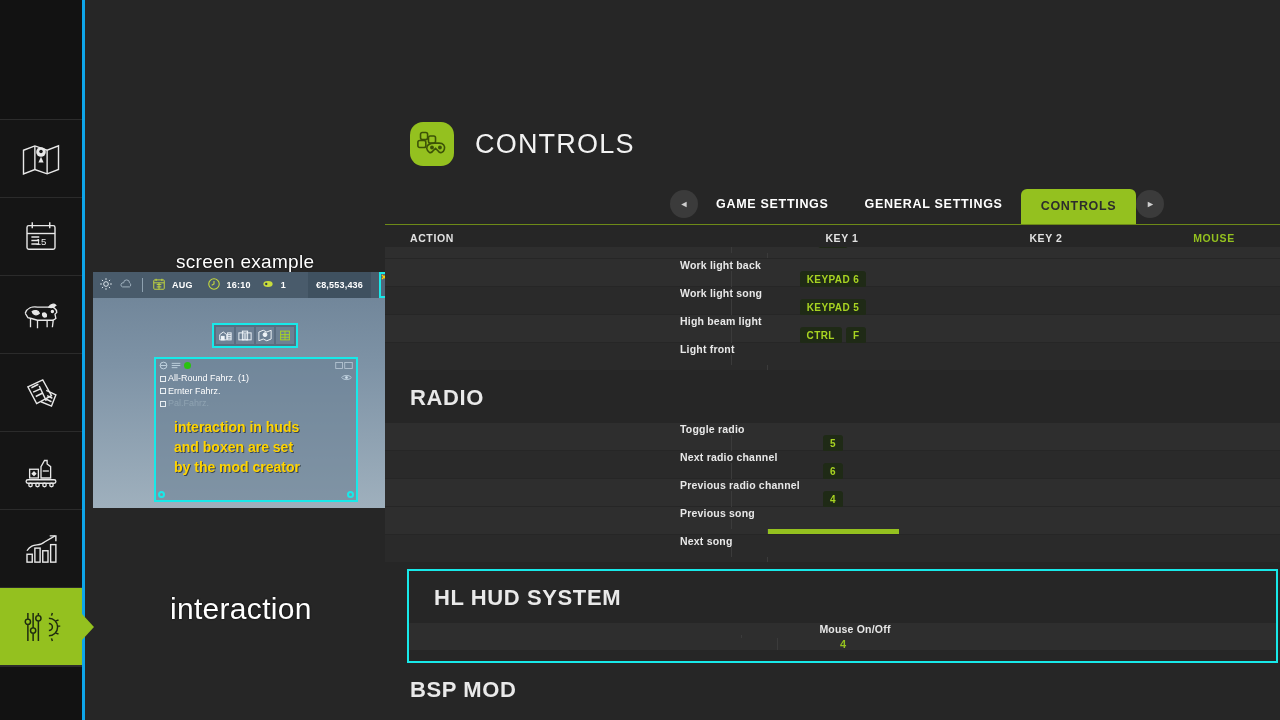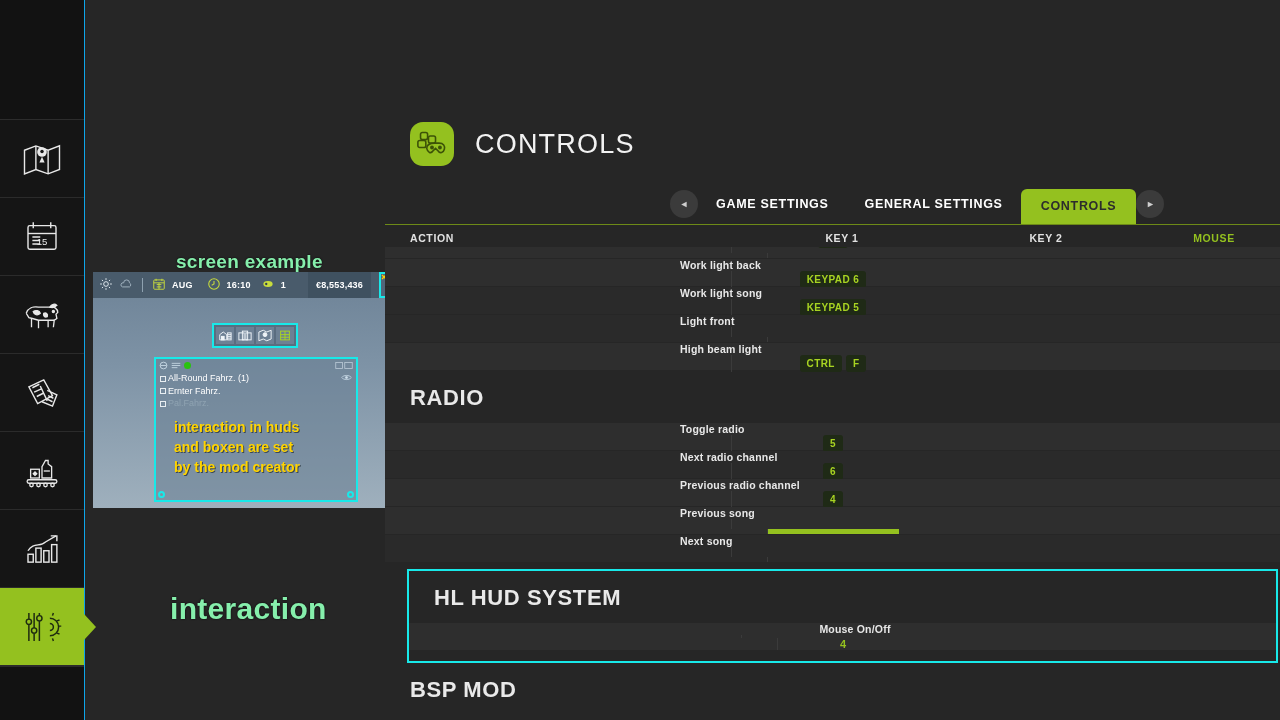--- a/index.html
+++ b/index.html
@@ -10,21 +10,21 @@
     overflow: hidden;
   }
   #root { position: relative; width: 1280px; height: 720px; background: #262626; }
 
   
   .sidebar {
     position: absolute; left: 0; top: 0;
     width: 85px; height: 720px;
     background: #121212;
     display: flex; flex-direction: column;
-    border-right: 1px solid #0ea5e9;
+    border-right: 3px solid #0ea5e9;
   }
   .sb-spacer { height: 120px; border-bottom: 1px solid #2c2c2c; }
   .sb-item {
     height: 78px; position: relative;
     display: flex; align-items: center; justify-content: center;
     border-bottom: 1px solid #2b2b2b;
     background: #151515;
   }
   .sb-item.active { background: #94c11f; }
   .sb-item.active::after {
@@ -33,22 +33,22 @@
     width: 0; height: 0;
     border-top: 13px solid transparent;
     border-bottom: 13px solid transparent;
     border-left: 12px solid #94c11f;
   }
   .sb-item svg { width: 42px; height: 42px; display: block; }
   .sb-tail { flex: 1; background: #121212; border-top: 1px solid #2b2b2b; }
 
   
   .ann-title {
-    position: absolute; color: #86efac;
-    font-weight: bold; letter-spacing: .3px;
+    position: absolute; color: #ffffff;
+    font-weight: normal; letter-spacing: .3px;
     text-shadow: 0 0 2px #000;
   }
   #screen-example-label { left: 176px; top: 251px; font-size: 19px; }
   #interaction-label { left: 170px; top: 592px; font-size: 30px; }
 
   .hudbox {
     position: absolute; left: 93px; top: 272px;
     width: 308px; height: 236px;
     background: linear-gradient(180deg,#6d8296 0%,#7e93a6 40%,#9fb0bd 100%);
     overflow: hidden;
@@ -478,32 +478,32 @@
           <div class="c-mouse"></div>
         </div>
         <div class="trow alt">
           <div class="c-action">Work light song</div>
           <div class="c-k1">
             <span class="keycap">KEYPAD 5</span>
           </div>
           <div class="c-k2"></div>
           <div class="c-mouse"></div>
         </div>
-        <div class="trow alt">
-          <div class="c-action">Light front</div>
-          <div class="c-k1"></div>
-          <div class="c-k2"></div>
-          <div class="c-mouse"></div>
-        </div>
         <div class="trow">
           <div class="c-action">High beam light</div>
           <div class="c-k1">
             <span class="keycap">CTRL</span>
             <span class="keycap">F</span>
           </div>
+          <div class="c-k2"></div>
+          <div class="c-mouse"></div>
+        </div>
+        <div class="trow alt">
+          <div class="c-action">Light front</div>
+          <div class="c-k1"></div>
           <div class="c-k2"></div>
           <div class="c-mouse"></div>
         </div>
         <div class="section-title">RADIO</div>
         <div class="trow">
           <div class="c-action">Toggle radio</div>
           <div class="c-k1">
             <span class="keycap">5</span>
           </div>
           <div class="c-k2"></div>

